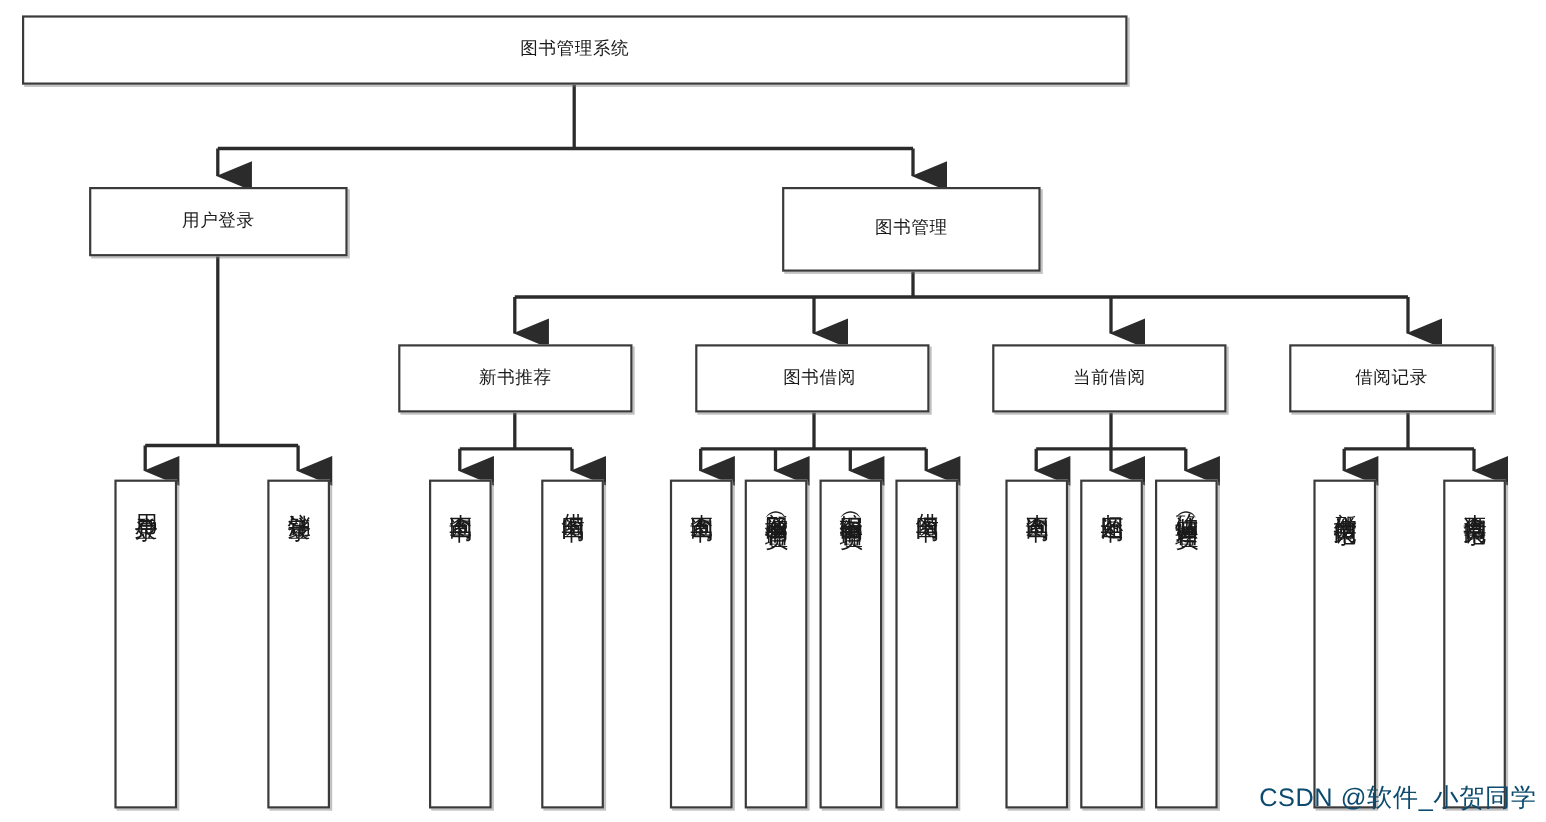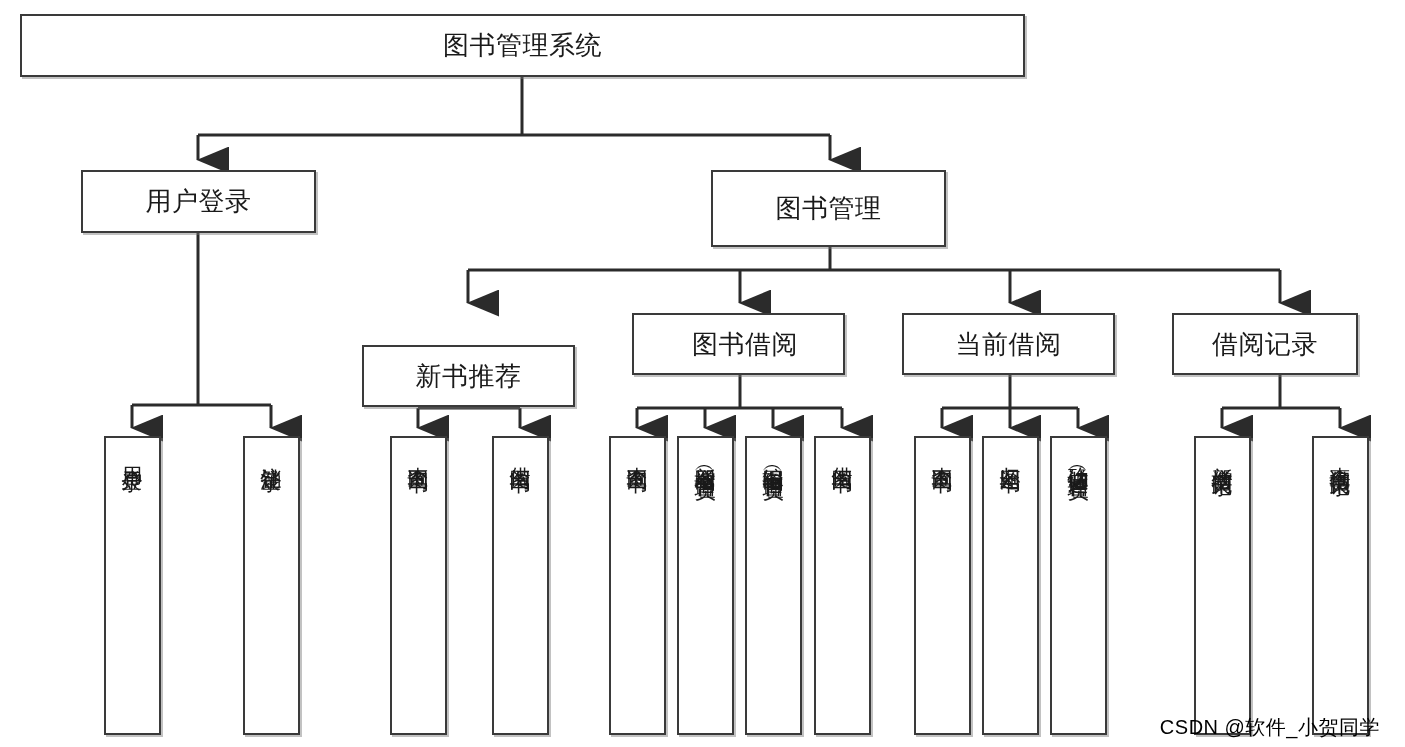--- a/index.html
+++ b/index.html
@@ -36,42 +36,42 @@
     justify-content: center;
     z-index: 2;
   }
   .node .label {
     color: #1a1a1a;
     line-height: 1.18;
     text-align: center;
     white-space: nowrap;
   }
   .node.horiz .label {
-    font-size: 26px;
+    font-size: 16px;
     letter-spacing: 0.5px;
   }
   .node.vert {
     align-items: flex-start;
     justify-content: center;
     padding-top: 12px;
   }
   .node.vert .label {
     font-size: 21px;
     writing-mode: vertical-rl;
     text-orientation: upright;
     letter-spacing: 2px;
     line-height: 1;
     white-space: nowrap;
   }
   .watermark {
     position: absolute;
-    right: 25px;
+    right: 8px;
     bottom: 6px;
-    font-size: 20px;
-    color: #000000;
+    font-size: 23px;
+    color: #0c4a6e;
     letter-spacing: 0.5px;
     z-index: 5;
     white-space: nowrap;
   }
 </style>
 </head>
 <body>
 
 <div id="canvas">
 
@@ -131,21 +131,21 @@
   </div>
 
   <div class="node horiz" style="left:81px; top:170px; width:235px; height:63px;">
     <span class="label">用户登录</span>
   </div>
 
   <div class="node horiz" style="left:711px; top:170px; width:235px; height:77px;">
     <span class="label">图书管理</span>
   </div>
 
-  <div class="node horiz" style="left:362px; top:313px; width:213px; height:62px;margin-top:32px;">
+  <div class="node horiz" style="left:362px; top:313px; width:213px; height:62px;">
     <span class="label">新书推荐</span>
   </div>
 
   <div class="node horiz" style="left:632px; top:313px; width:213px; height:62px;padding-left:13px;">
     <span class="label">图书借阅</span>
   </div>
 
   <div class="node horiz" style="left:902px; top:313px; width:213px; height:62px;">
     <span class="label">当前借阅</span>
   </div>

